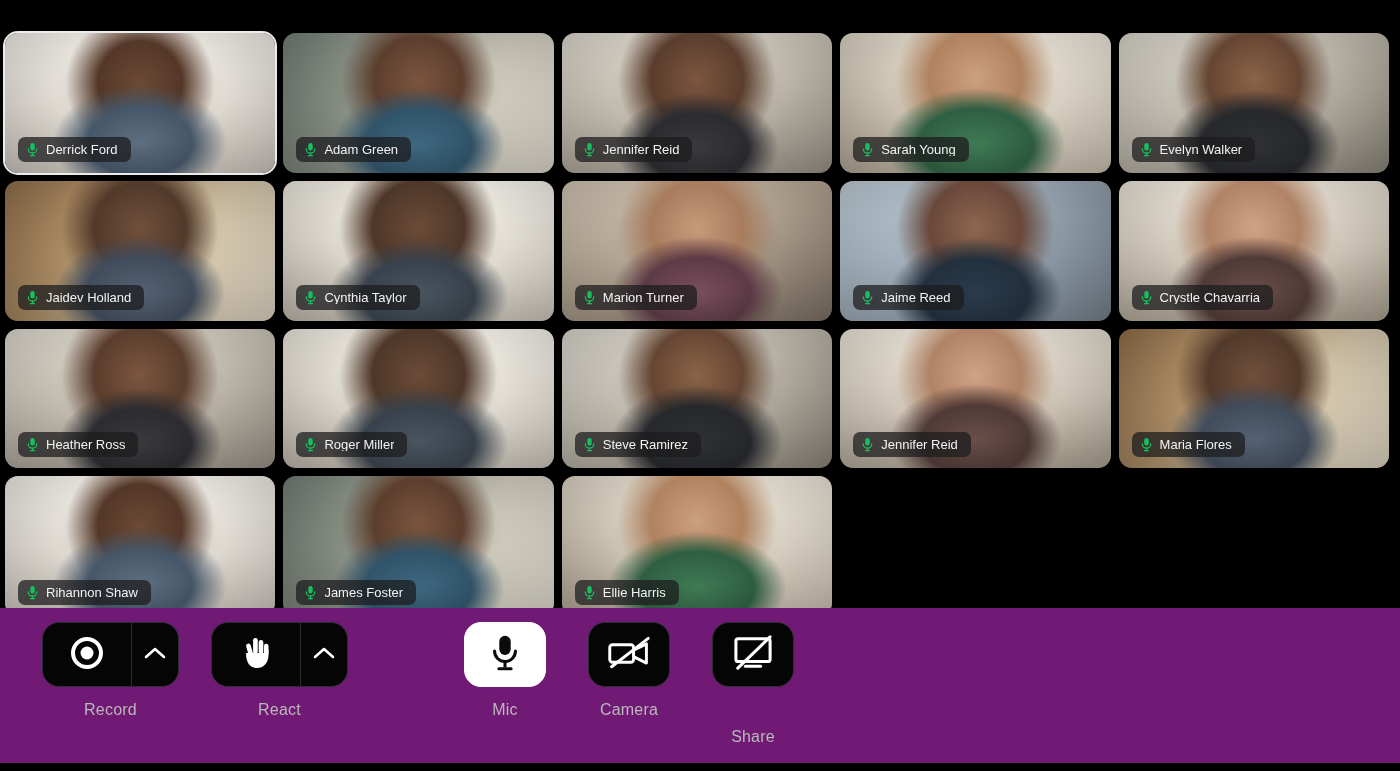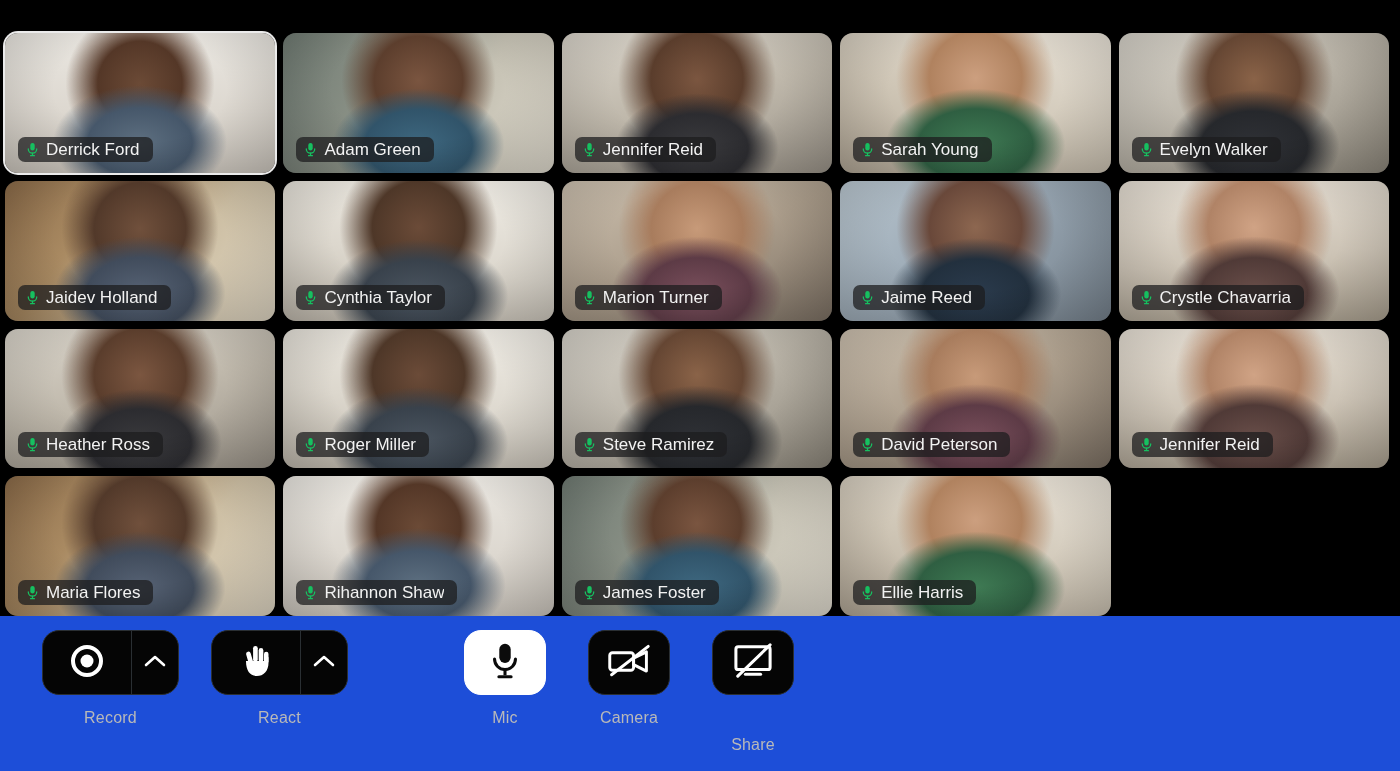--- a/index.html
+++ b/index.html
@@ -90,34 +90,34 @@
     height: 25px;
     display: flex; align-items: center;
     gap: 8px;
     padding: 0 13px 0 9px;
     border-radius: 7px;
     background: rgba(28,28,30,0.74);
     max-width: calc(100% - 26px);
   }
   .badge-name {
     color: #f2f2f2;
-    font-size: 17px;
+    font-size: 13px;
     line-height: 1;
     white-space: nowrap;
     overflow: hidden;
     text-overflow: ellipsis;
   }
   .mic-ico { width: 11px; height: 15px; flex: 0 0 auto; display: block; }
 
   
   .toolbar {
     position: absolute;
-    left: 0; bottom: 0;
+    left: 0; bottom: 8px;
     width: 1400px; height: 155px;
-    background: #1d4ed8;
+    background: #701a75;
   }
   .tb-group { position: absolute; top: 14px; display: flex; flex-direction: column; align-items: center; }
 
   .split-btn {
     display: flex; align-items: stretch;
     height: 65px;
     border: 1px solid #2a2f33;
     border-radius: 17px;
     background: #050505;
     overflow: hidden;
@@ -310,33 +310,20 @@
         <div class="tile-video room-e"></div>
         <div class="vignette"></div>
         <div class="badge">
           <svg class="mic-ico" viewBox="0 0 12 16">
             <rect x="3.6" y="0.8" width="4.8" height="8.2" rx="2.4" fill="#16c060"></rect>
             <path d="M1.4 7.4 a4.6 4.6 0 0 0 9.2 0" fill="none" stroke="#16c060" stroke-width="1.4" stroke-linecap="round"></path>
             <rect x="5.3" y="11.4" width="1.4" height="2.6" fill="#16c060"></rect>
             <rect x="3.2" y="14" width="5.6" height="1.4" rx="0.7" fill="#16c060"></rect>
           </svg>
           <span class="badge-name">Steve Ramirez</span>
-        </div>
-      </div>
-      <div class="tile">
-        <div class="tile-video room-h"></div>
-        <div class="vignette"></div>
-        <div class="badge">
-          <svg class="mic-ico" viewBox="0 0 12 16">
-            <rect x="3.6" y="0.8" width="4.8" height="8.2" rx="2.4" fill="#16c060"></rect>
-            <path d="M1.4 7.4 a4.6 4.6 0 0 0 9.2 0" fill="none" stroke="#16c060" stroke-width="1.4" stroke-linecap="round"></path>
-            <rect x="5.3" y="11.4" width="1.4" height="2.6" fill="#16c060"></rect>
-            <rect x="3.2" y="14" width="5.6" height="1.4" rx="0.7" fill="#16c060"></rect>
-          </svg>
-          <span class="badge-name">David Peterson</span>
         </div>
       </div>
       <div class="tile">
         <div class="tile-video room-j"></div>
         <div class="vignette"></div>
         <div class="badge">
           <svg class="mic-ico" viewBox="0 0 12 16">
             <rect x="3.6" y="0.8" width="4.8" height="8.2" rx="2.4" fill="#16c060"></rect>
             <path d="M1.4 7.4 a4.6 4.6 0 0 0 9.2 0" fill="none" stroke="#16c060" stroke-width="1.4" stroke-linecap="round"></path>
             <rect x="5.3" y="11.4" width="1.4" height="2.6" fill="#16c060"></rect>

